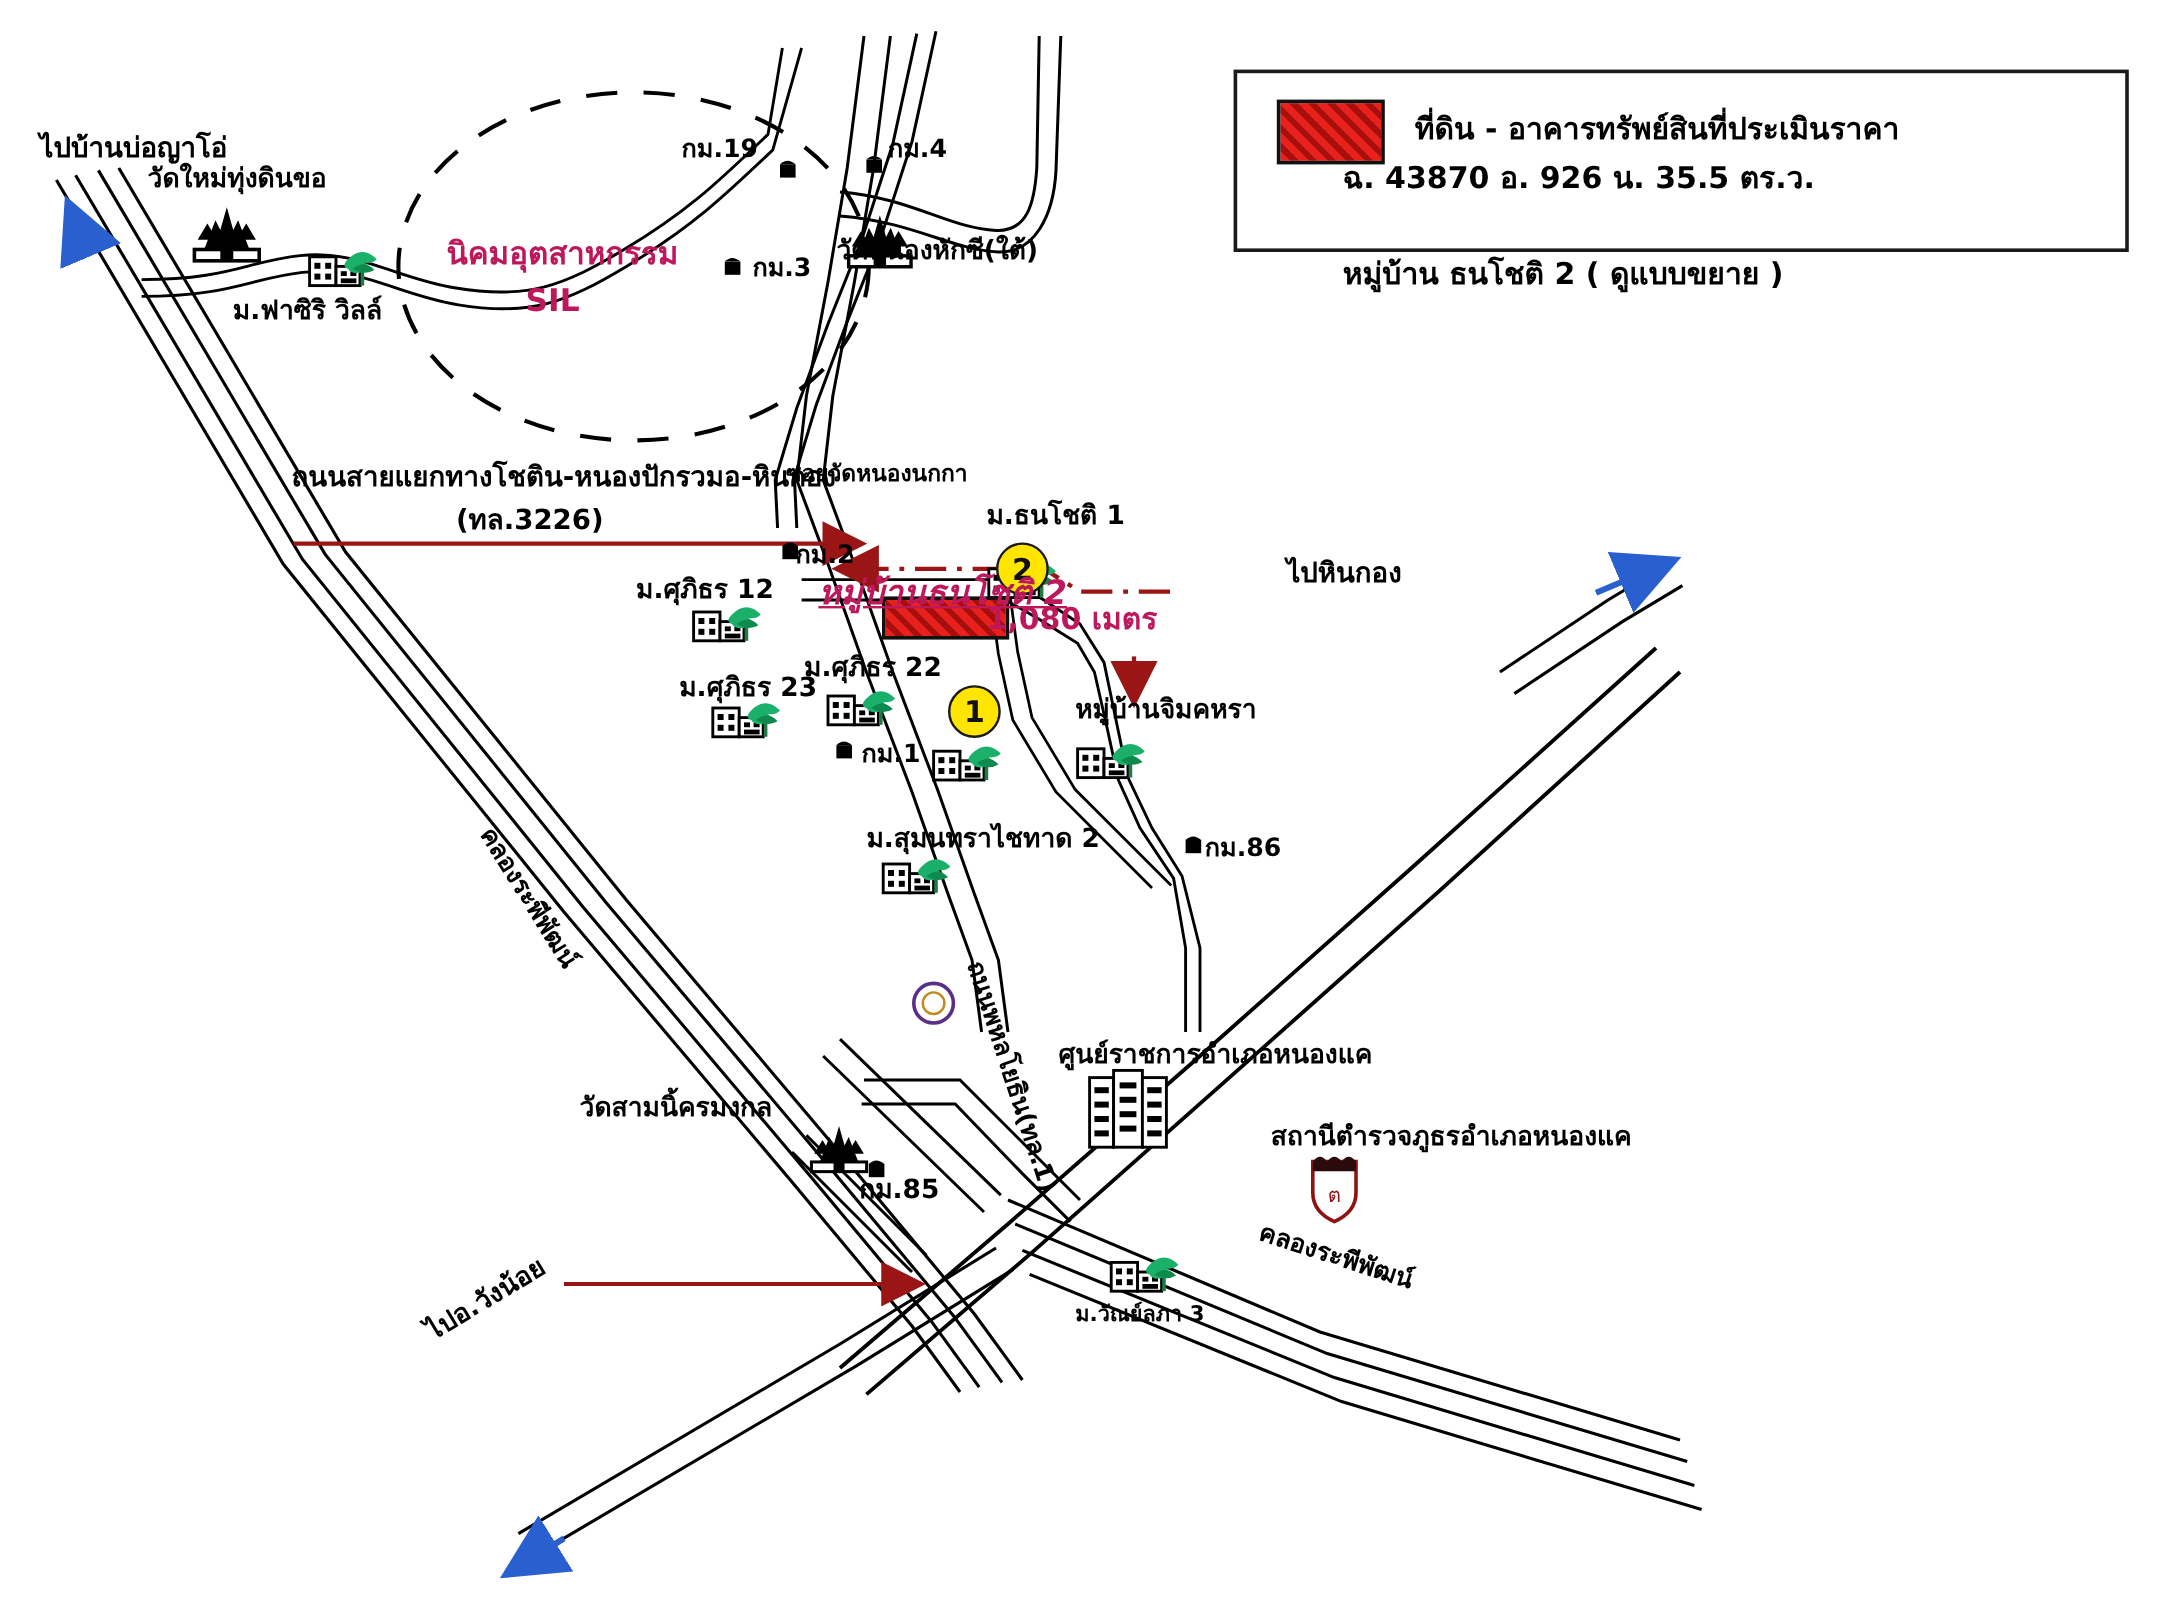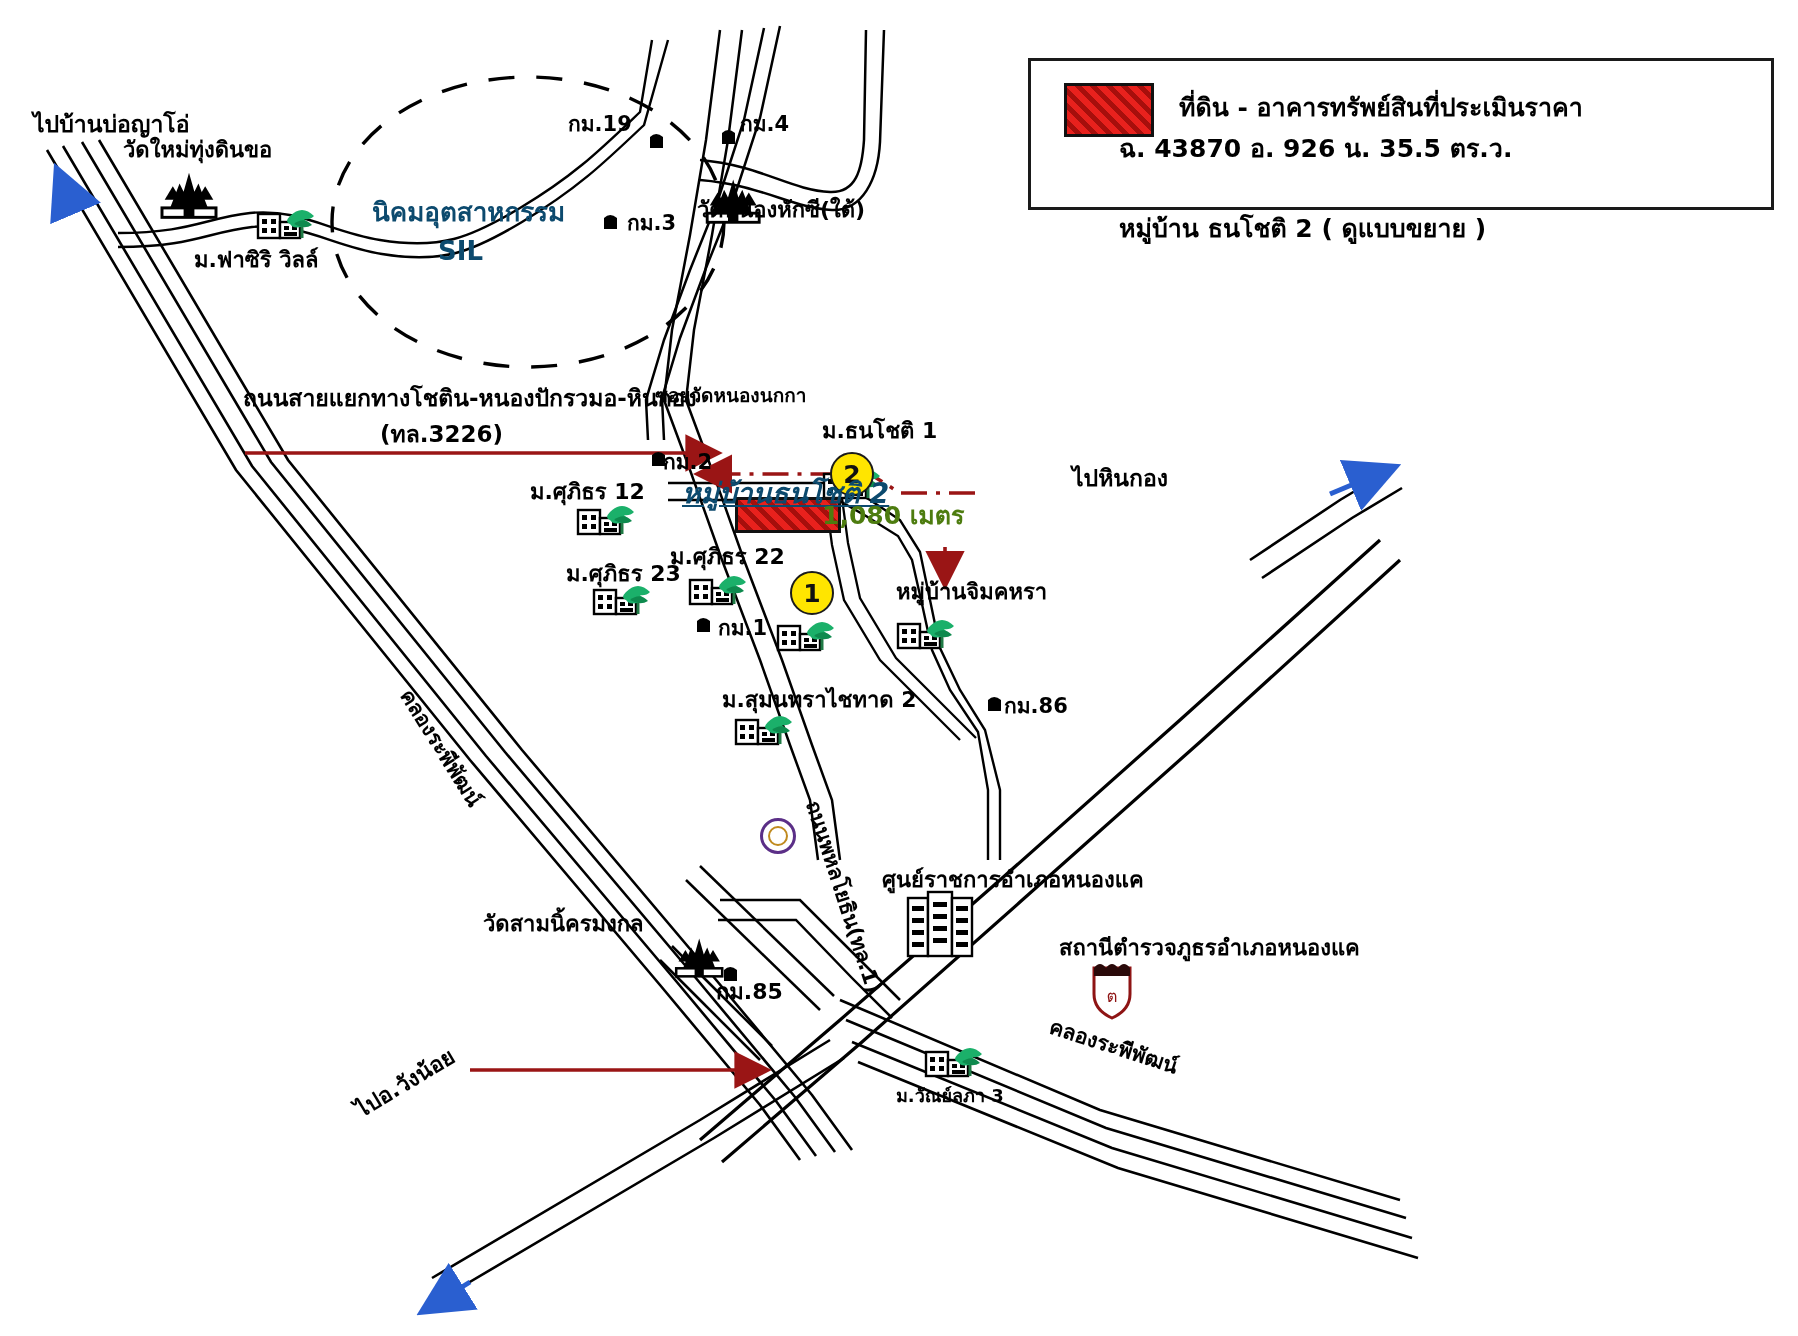--- a/index.html
+++ b/index.html
@@ -1,22 +1,22 @@
 <!DOCTYPE html>
 <html><head>
 <meta charset="utf-8">
 <style>
   html,body{margin:0;padding:0;background:#ffffff;}
   body{width:1798px;height:1336px;position:relative;overflow:hidden;
        font-family:"DejaVu Sans","Liberation Sans",sans-serif;}
   #map{position:absolute;inset:0;width:1798px;height:1336px;}
   .lbl{position:absolute;white-space:nowrap;font-weight:bold;color:#000;
        font-family:"DejaVu Sans","Liberation Sans",sans-serif;line-height:1.1;}
-  .lbl.blue{color:#0c4a6e;}
-  .lbl.red{color:#4d7c0f;}
+  .lbl.blue{color:#be185d;}
+  .lbl.red{color:#be185d;}
   .rot{transform-origin:left center;}
 
   
   #legend{position:absolute;left:1028px;top:58px;width:746px;height:152px;
           border:3px solid #1a1a1a;background:#fff;box-sizing:border-box;}
   #legend .swatch{position:absolute;left:33px;top:22px;width:90px;height:54px;
           border:3px solid #111;box-sizing:border-box;
           background:repeating-linear-gradient(45deg,#e8211d 0 6px,#a60f0c 6px 11px);}
   #legend .l1{position:absolute;left:148px;top:26px;font-size:25px;font-weight:bold;}
   #legend .l2{position:absolute;left:88px;top:67px;font-size:25px;font-weight:bold;}

